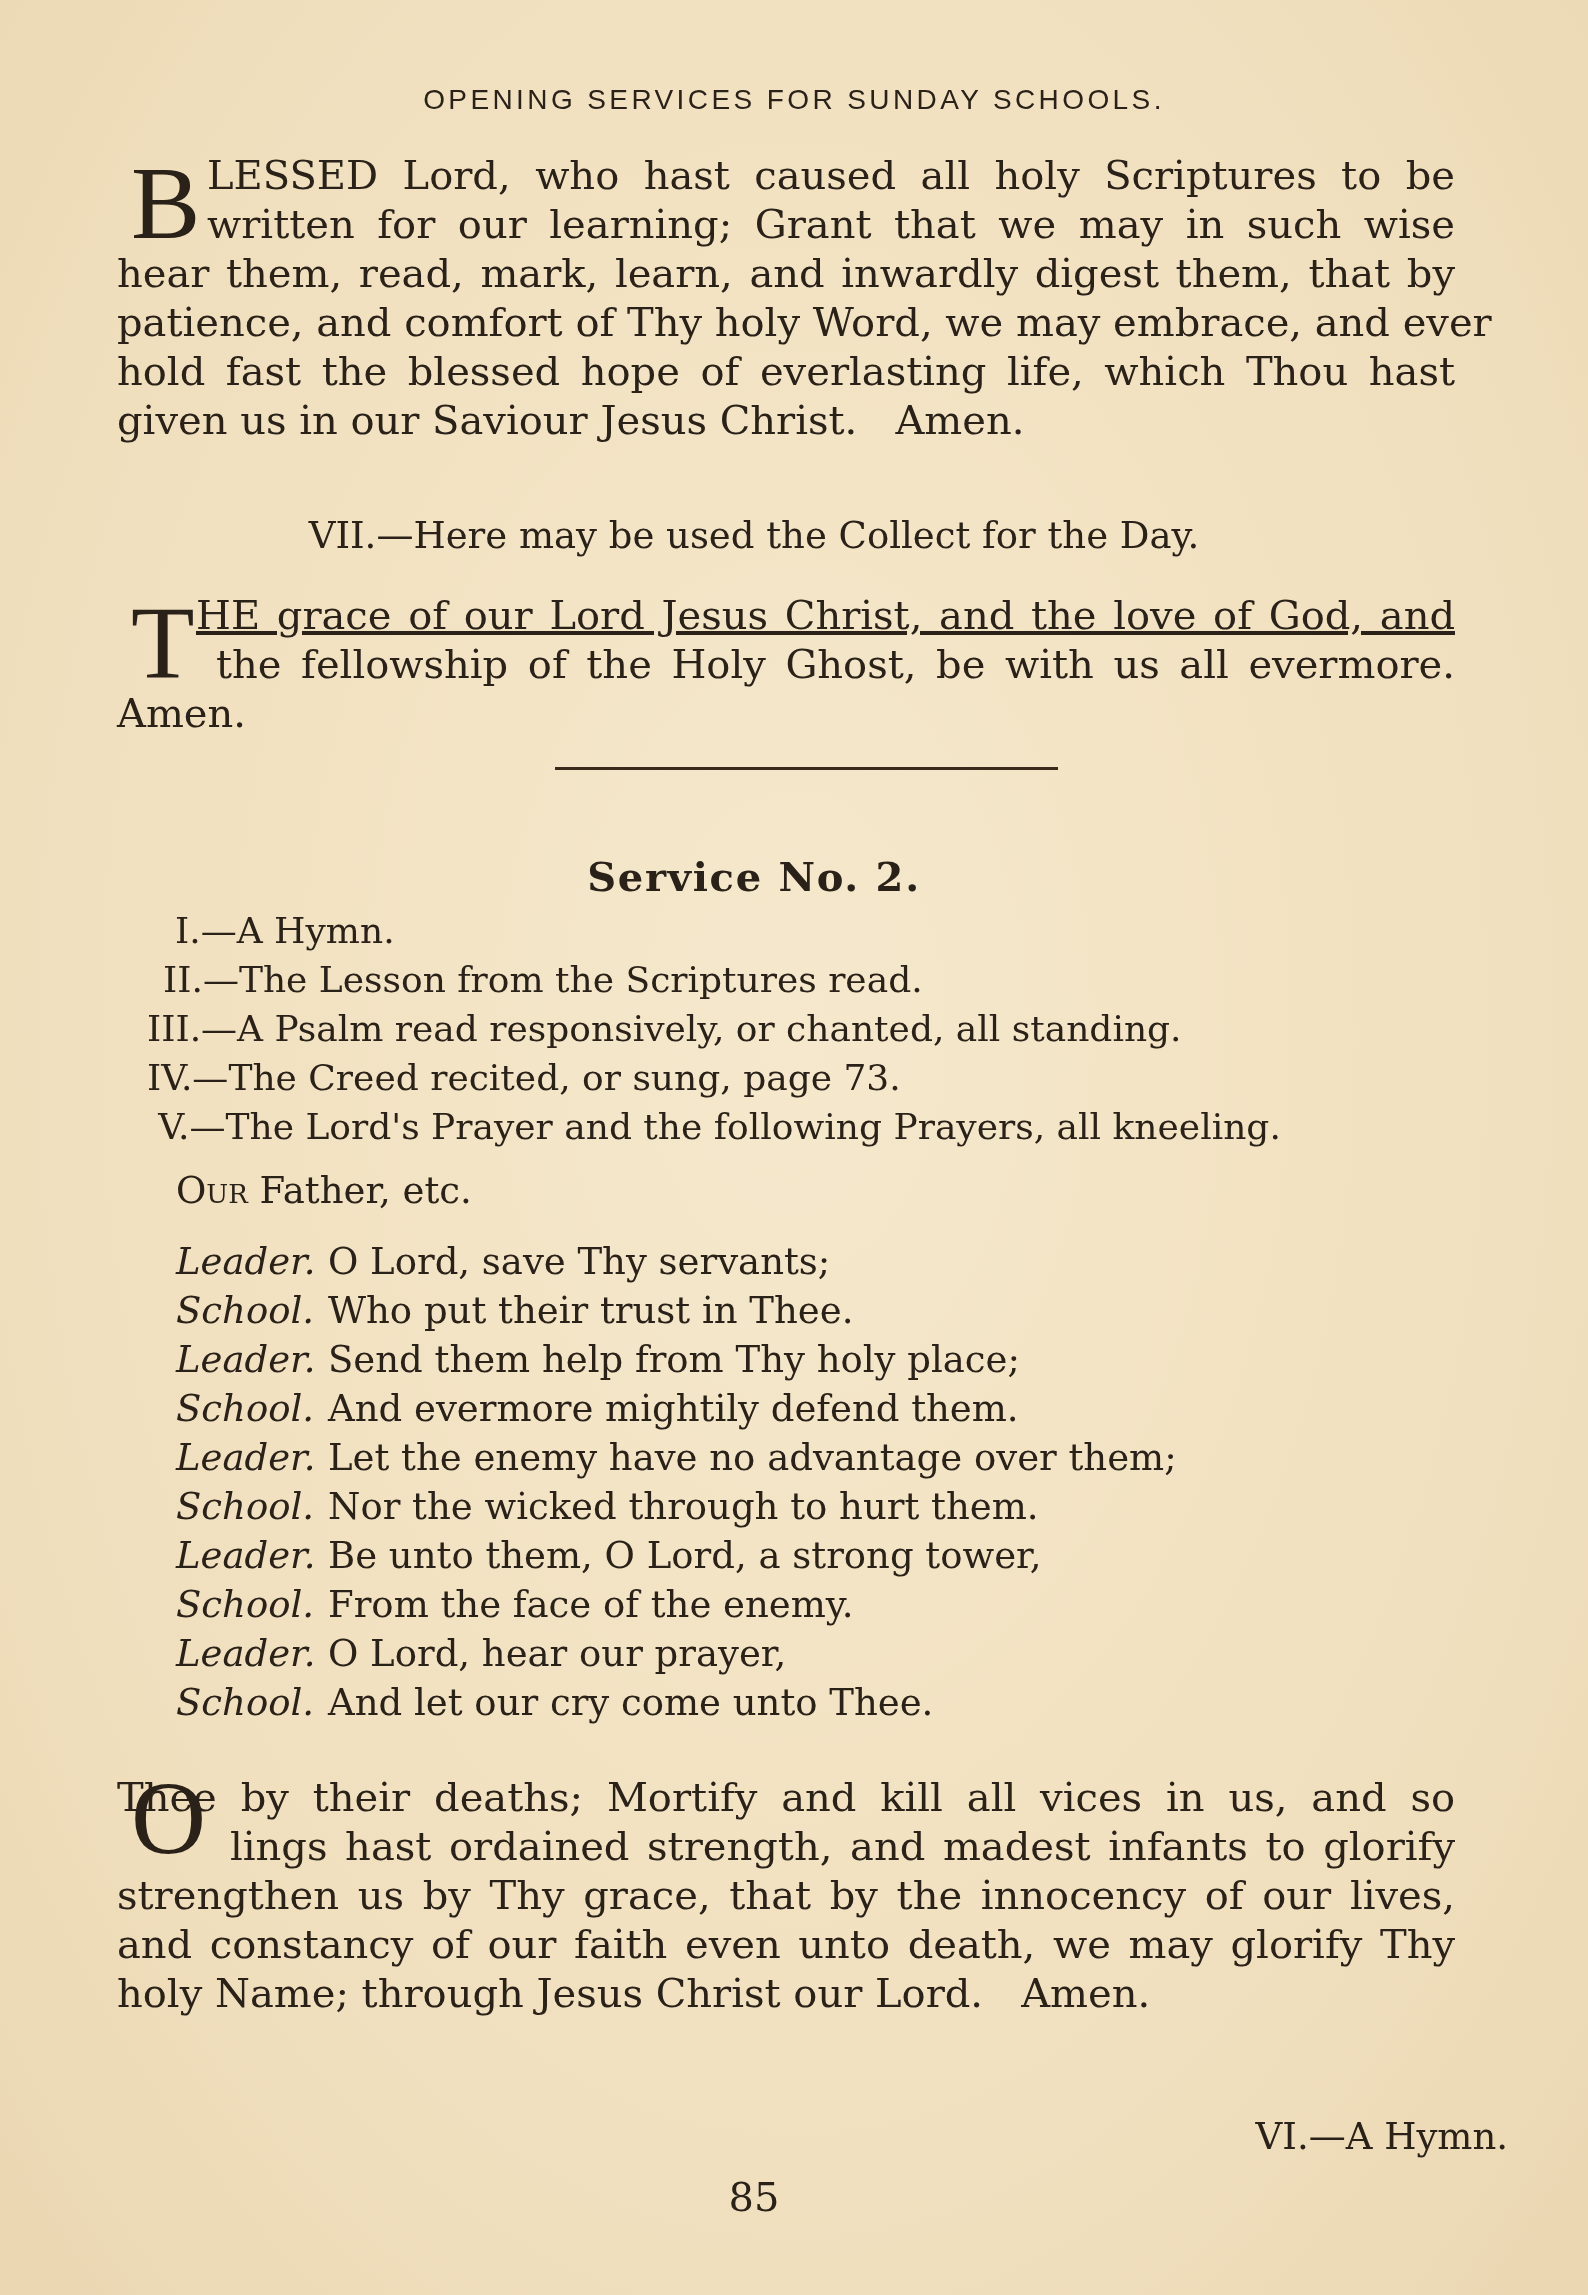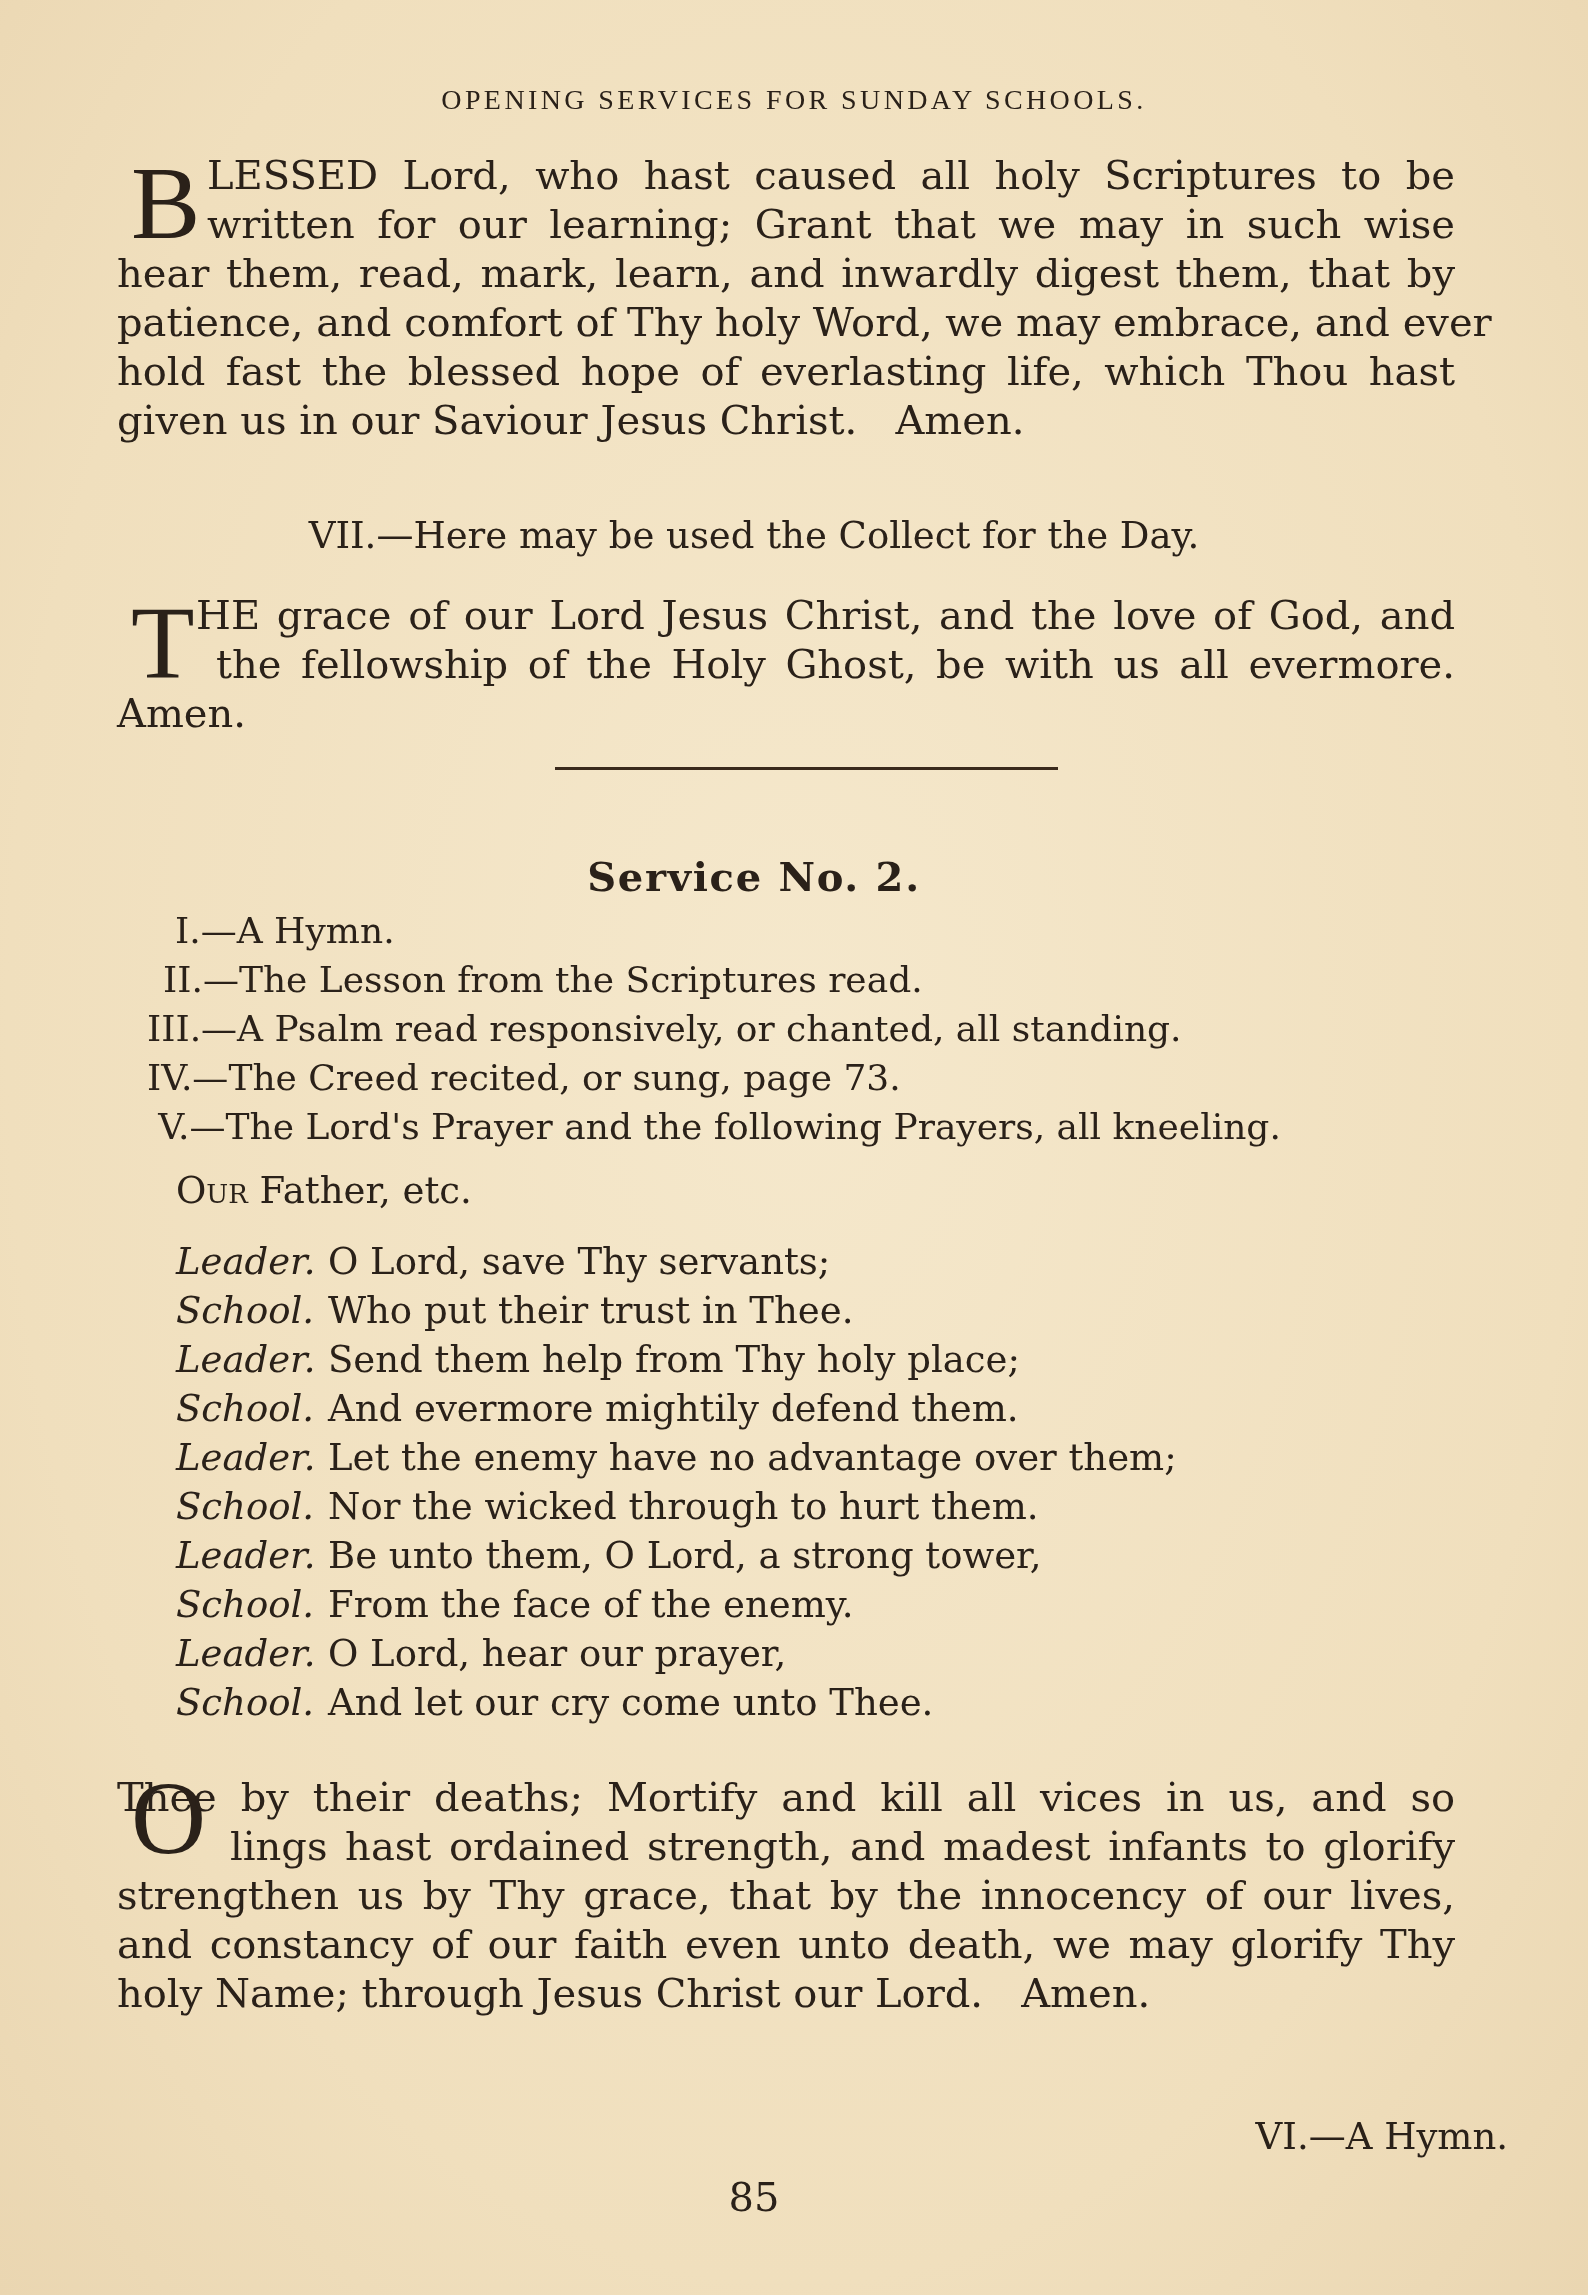--- a/index.html
+++ b/index.html
@@ -9,21 +9,21 @@
     background-image: radial-gradient(ellipse at 50% 45%, #f5e8cc 0%, #f0dfbd 70%, #ead6b1 100%);
     font-family: "DejaVu Serif", "Liberation Serif", serif;
     color: #2a2119;
     position: relative;
     overflow: hidden;
   }
   .page { position: absolute; left: 0; top: 0; width: 1588px; height: 2295px; }
   .abs { position: absolute; white-space: nowrap; }
   .running-head {
     left: 0; width: 1588px; top: 84px; text-align: center;
-    font-size: 28px; letter-spacing: 3.4px; font-family: Liberation Serif, serif;
+    font-size: 28px; letter-spacing: 3.4px; font-family: Liberation Sans, sans-serif;
   }
   .para { position: absolute; left: 117px; width: 1338px; font-size: 40px; line-height: 49px; }
   .line { display: block; height: 49px; text-align: justify; text-align-last: justify; white-space: nowrap; }
   .line.last { text-align-last: left; }
   .dropcap {
     position: absolute; left: 131px; font-size: 104px; line-height: 1; font-family: "Liberation Serif", serif;
   }
   .sc { font-variant: small-caps; }
   .it { }
   .center { position: absolute; left: 0; width: 1508px; text-align: center; font-size: 37px; }
@@ -54,21 +54,21 @@
     </div>
   </div>
 
   <div class="center" style="top:514px;">
     <span>VII.—</span><span class="it">Here may be used the Collect for the Day.</span>
   </div>
 
   <div>
     <div class="dropcap" style="top:591px;">T</div>
     <div class="para" style="top:591px;">
-      <span class="line" style="padding-left:79px;">HE grace of our Lord Jesus Christ, and the love of God, and</span>
+      <span class="line" style="padding-left:79px;text-decoration:underline;">HE grace of our Lord Jesus Christ, and the love of God, and</span>
       <span class="line" style="padding-left:99px;">the fellowship of the Holy Ghost, be with us all evermore.</span>
       <span class="line last it">Amen.</span>
     </div>
   </div>
 
   <div class="rule"></div>
 
   <div class="center heading" style="top:853px;">Service No. 2.</div>
 
   <div class="list" style="top:906px;">

